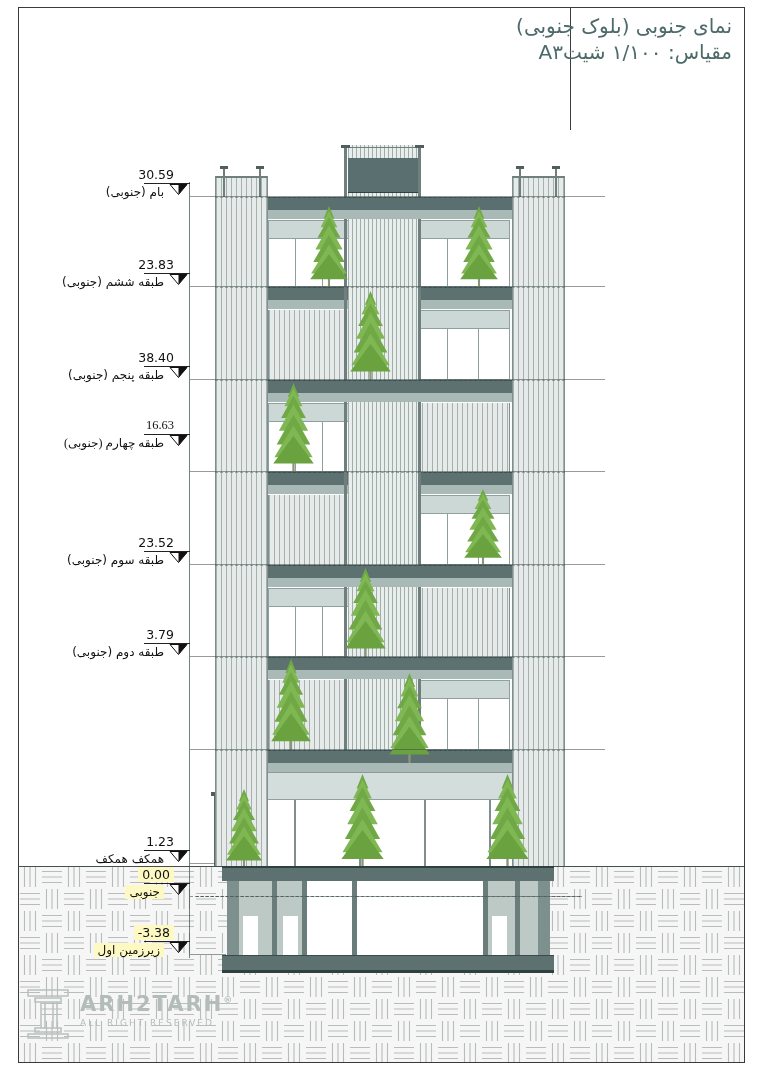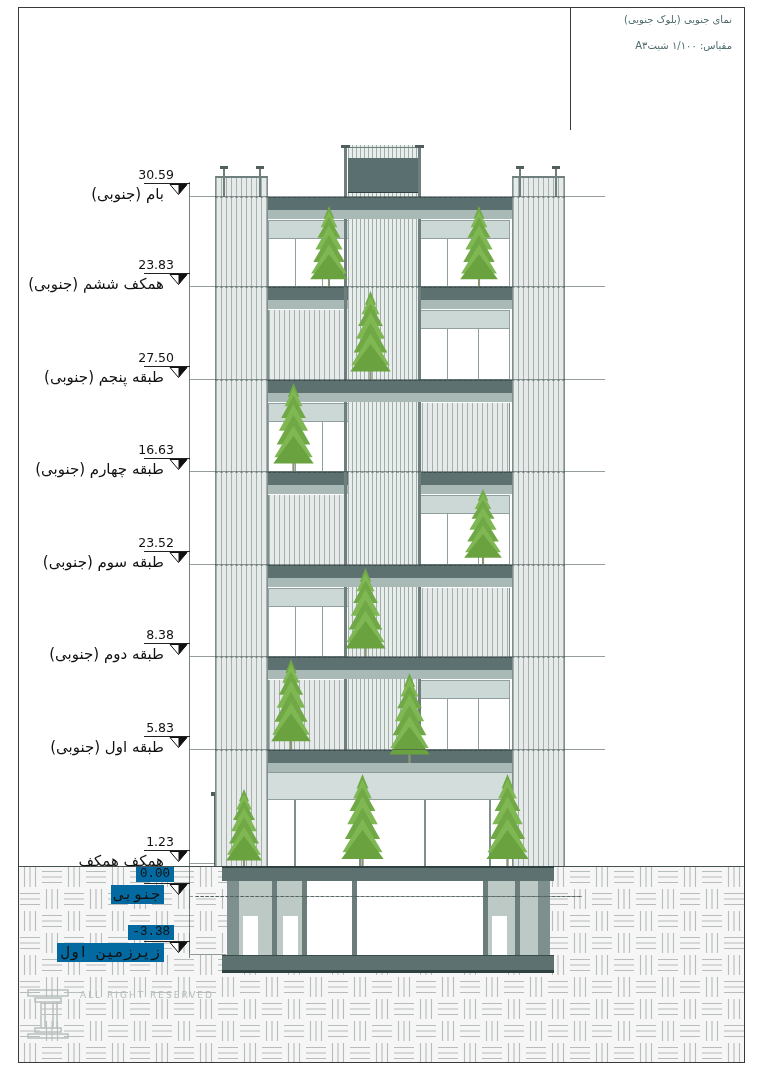--- a/index.html
+++ b/index.html
@@ -2,21 +2,21 @@
 <html><head>
 <meta charset="utf-8">
 <style>
   html,body{margin:0;padding:0;background:#e8e8e8;}
   #page{position:relative;width:764px;height:1080px;background:#fff;overflow:hidden;
         font-family:"DejaVu Sans",sans-serif;margin:0 auto;}
   .a{position:absolute;}
   
   #frame{left:18px;top:7px;width:727px;height:1056px;border:1px solid #3a3a3a;box-sizing:border-box;}
   #title-divider{left:570px;top:8px;height:122px;border-left:1px solid #3c3c3c;}
-  .sheet-title{right:32px;text-align:left;direction:rtl;font-size:10px;color:#4d6a6a;white-space:nowrap;}
+  .sheet-title{right:32px;text-align:left;direction:rtl;font-size:20px;color:#4d6a6a;white-space:nowrap;}
   
   .slab{background:#5d7170;border-top:1px solid #394b4b;}
   .sage{background:#a9bab6;}
   .louv{background:repeating-linear-gradient(90deg,#a6b1af 0,#a6b1af 1px,#e6eae9 1px,#e6eae9 5px);
         border-left:1px solid #7f8f8d;border-right:1px solid #7f8f8d;border-top:2px solid #6f7f7d;box-sizing:border-box;}
   .louv2{background:repeating-linear-gradient(90deg,#9fadab 0,#9fadab 1px,#e9edec 1px,#e9edec 4px);}
   .win{background-color:#fff;border:1px solid #8fa09e;box-sizing:border-box;
        background-image:
          linear-gradient(to bottom,#ccd8d6 0px,#ccd8d6 17px,rgba(0,0,0,0) 17px),
          linear-gradient(to bottom,rgba(0,0,0,0) 17px,#8fa09e 17px,#8fa09e 18px,rgba(0,0,0,0) 18px),
@@ -28,23 +28,23 @@
          linear-gradient(to bottom,rgba(0,0,0,0) 26px,#8fa09e 26px,#8fa09e 27px,rgba(0,0,0,0) 27px),
          repeating-linear-gradient(to right,rgba(0,0,0,0) 0,rgba(0,0,0,0) 63px,#7e8f8d 63px,#7e8f8d 65px);}
   .lvl-dash{border-top:1px dashed rgba(90,110,108,0.55);height:0;}
   .post{width:2px;background:#6f7f7d;}
   .cap{height:3px;background:#505f5d;}
   #rado{color:#3b5353;font-weight:bold;font-style:italic;font-size:12.5px;letter-spacing:2px;text-align:center;}
   
   .marker{position:absolute;left:58px;width:132px;height:30px;color:#111;}
   .m-num{position:absolute;right:16px;top:0;font-size:12.5px;line-height:15px;}
   .m-rule{position:absolute;left:86px;right:0;top:16px;border-top:1px solid #222;}
-  .m-label{position:absolute;right:26px;top:18px;font-size:15px;direction:rtl;white-space:nowrap;}
+  .m-label{position:absolute;right:26px;top:18px;font-size:12px;direction:rtl;white-space:nowrap;}
   .m-tri{position:absolute;right:2px;top:17px;width:19px;height:11px;}
-  .chip .m-num,.chip .m-label{background:#0369a1;padding:0 4px;font-family:Liberation Mono, monospace;}
+  .chip .m-num,.chip .m-label{background:#fef9c3;padding:0 4px;}
   .leader{height:0;border-top:1px solid rgba(60,75,75,0.55);}
   .leader.dash{border-top-style:dashed;}
   #datum{left:189px;top:182px;height:776px;border-left:1px solid rgba(60,75,75,0.7);}
   
   .bwall{background:#7e908e;}
   .bcol{background:#6b7d7b;}
   .bsage{background:#bdc9c5;}
   .bdoor{background:#fff;}
   #center-dash{border-top:1px dashed #5f6f6f;height:0;}
   
@@ -224,66 +224,57 @@
     <div class="m-rule"></div>
     <div class="m-label">بام (جنوبی)</div>
     <svg class="m-tri" viewBox="0 0 19 11">
         <polygon points="1,0.5 18,0.5 9.5,10.5" fill="#fff" stroke="#111"></polygon>
         <polygon points="9.5,0.5 18,0.5 9.5,10.5" fill="#111"></polygon>
       </svg>
   </div>
   <div class="marker" style="top:257px;text-decoration:underline;">
     <div class="m-num">23.83</div>
     <div class="m-rule"></div>
-    <div class="m-label">همکف ششم (جنوبی)</div>
+    <div class="m-label">طبقه ششم (جنوبی)</div>
     <svg class="m-tri" viewBox="0 0 19 11">
         <polygon points="1,0.5 18,0.5 9.5,10.5" fill="#fff" stroke="#111"></polygon>
         <polygon points="9.5,0.5 18,0.5 9.5,10.5" fill="#111"></polygon>
       </svg>
   </div>
   <div class="marker" style="top:350px;">
-    <div class="m-num">27.50</div>
+    <div class="m-num">38.40</div>
     <div class="m-rule"></div>
     <div class="m-label">طبقه پنجم (جنوبی)</div>
     <svg class="m-tri" viewBox="0 0 19 11">
         <polygon points="1,0.5 18,0.5 9.5,10.5" fill="#fff" stroke="#111"></polygon>
         <polygon points="9.5,0.5 18,0.5 9.5,10.5" fill="#111"></polygon>
       </svg>
   </div>
-  <div class="marker" style="top:442px;">
+  <div class="marker" style="top:418px;font-family:Liberation Serif, serif;">
     <div class="m-num">16.63</div>
     <div class="m-rule"></div>
     <div class="m-label">طبقه چهارم (جنوبی)</div>
     <svg class="m-tri" viewBox="0 0 19 11">
         <polygon points="1,0.5 18,0.5 9.5,10.5" fill="#fff" stroke="#111"></polygon>
         <polygon points="9.5,0.5 18,0.5 9.5,10.5" fill="#111"></polygon>
       </svg>
   </div>
   <div class="marker" style="top:535px;">
     <div class="m-num">23.52</div>
     <div class="m-rule"></div>
     <div class="m-label">طبقه سوم (جنوبی)</div>
     <svg class="m-tri" viewBox="0 0 19 11">
         <polygon points="1,0.5 18,0.5 9.5,10.5" fill="#fff" stroke="#111"></polygon>
         <polygon points="9.5,0.5 18,0.5 9.5,10.5" fill="#111"></polygon>
       </svg>
   </div>
   <div class="marker" style="top:627px;">
-    <div class="m-num">8.38</div>
+    <div class="m-num">3.79</div>
     <div class="m-rule"></div>
     <div class="m-label">طبقه دوم (جنوبی)</div>
-    <svg class="m-tri" viewBox="0 0 19 11">
-        <polygon points="1,0.5 18,0.5 9.5,10.5" fill="#fff" stroke="#111"></polygon>
-        <polygon points="9.5,0.5 18,0.5 9.5,10.5" fill="#111"></polygon>
-      </svg>
-  </div>
-  <div class="marker" style="top:720px;">
-    <div class="m-num">5.83</div>
-    <div class="m-rule"></div>
-    <div class="m-label">طبقه اول (جنوبی)</div>
     <svg class="m-tri" viewBox="0 0 19 11">
         <polygon points="1,0.5 18,0.5 9.5,10.5" fill="#fff" stroke="#111"></polygon>
         <polygon points="9.5,0.5 18,0.5 9.5,10.5" fill="#111"></polygon>
       </svg>
   </div>
   <div class="marker" style="top:834px;">
     <div class="m-num">1.23</div>
     <div class="m-rule"></div>
     <div class="m-label">همکف همکف</div>
     <svg class="m-tri" viewBox="0 0 19 11">
@@ -312,20 +303,21 @@
 
   <div class="a" id="watermark">
     <svg width="46" height="52" viewBox="0 0 46 52" fill="none" stroke="#b8c0be" stroke-width="1.5">
       <rect x="2" y="2" width="40" height="6"></rect>
       <rect x="9" y="10" width="26" height="4"></rect>
       <path d="M15,14V40 M19,14V40 M27,14V40 M31,14V40"></path>
       <rect x="9" y="40" width="26" height="4"></rect>
       <rect x="2" y="46" width="40" height="4"></rect>
     </svg>
     <div id="wm-text">
+      <div id="wm-brand"><span>ARH2TARH</span><sup id="wm-reg">®</sup></div>
       <div id="wm-tag">ALL RIGHT RESERVED</div>
     </div>
   </div>
 
   <div class="a" id="frame"></div>
   <div class="a" id="title-divider"></div>
   <div class="a sheet-title" style="top:14px;">نمای جنوبی (بلوک جنوبی)</div>
   <div class="a sheet-title" style="top:40px;">مقیاس: ۱/۱۰۰ شیتA۳</div>
 
 </div>

